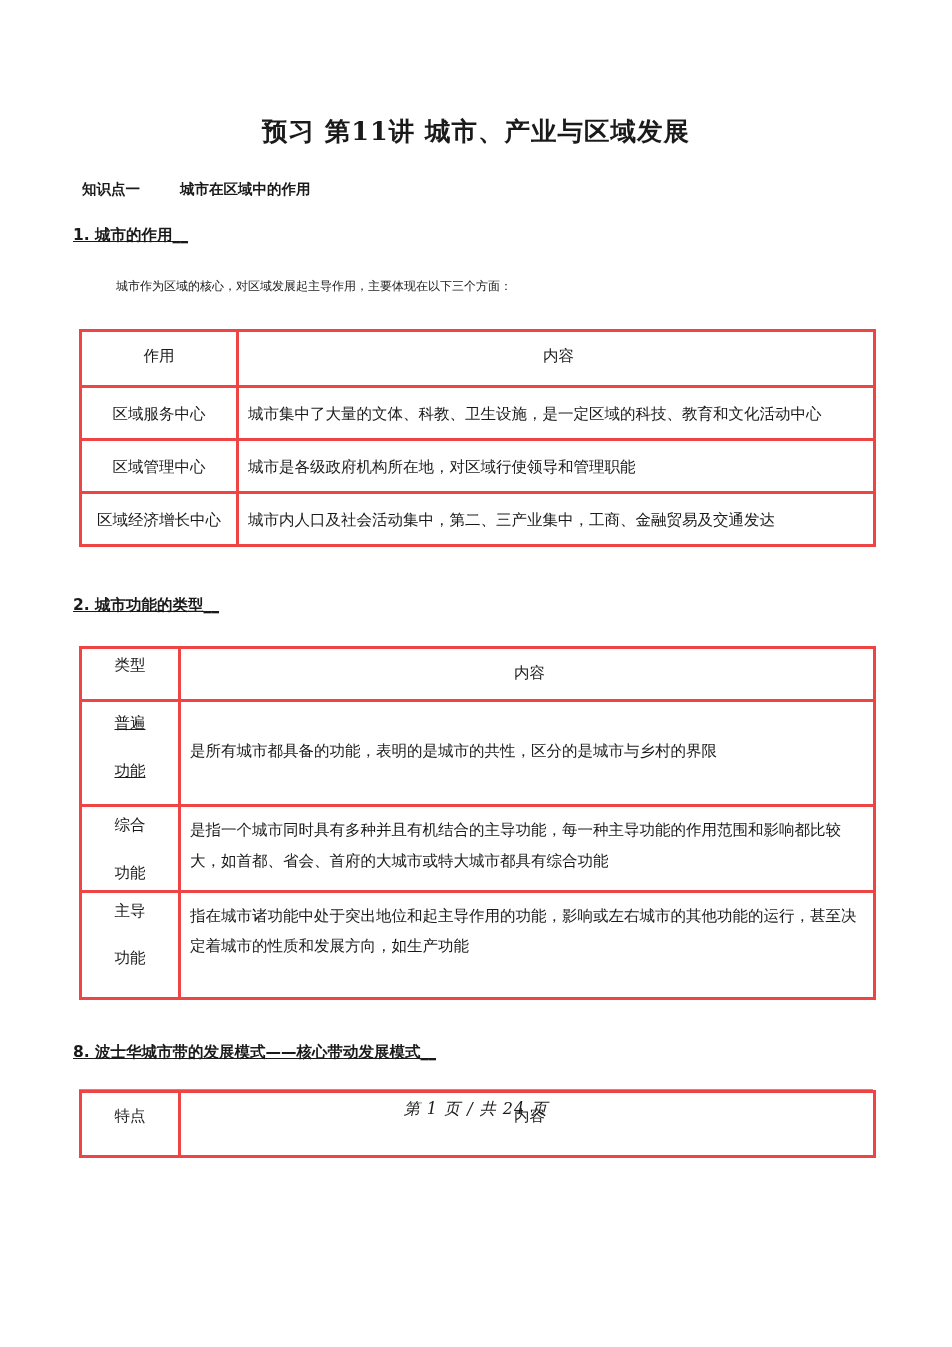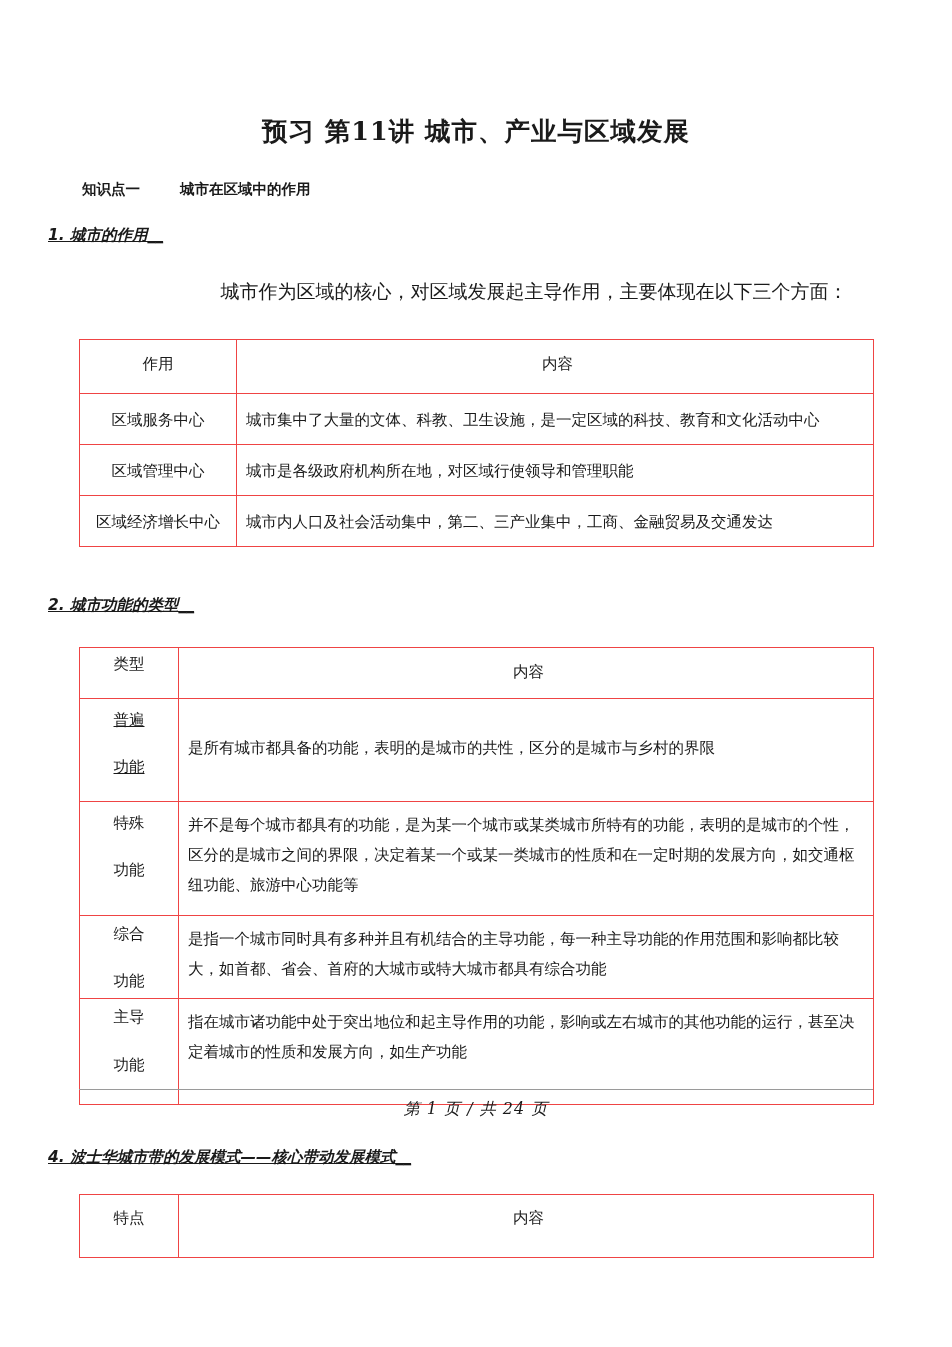--- a/index.html
+++ b/index.html
@@ -46,52 +46,50 @@
     font-weight: bold;
     line-height: 1.4;
     font-family: "DejaVu Sans", "Liberation Sans", sans-serif;
   }
   .kp-header .kp-label { white-space: pre; margin-top: 28px; }
   .kp-header .kp-gap { display: inline-block; width: 40px; }
 
   
   .sub-heading {
     margin: 0;
-    padding-left: 48px;
+    padding-left: 73px;
     font-size: 15.5px;
     font-weight: bold;
     line-height: 1.4;
     font-family: "DejaVu Sans", "Liberation Sans", sans-serif;
-    font-style: italic;
   }
   .sub-heading .uline {
     text-decoration: underline;
     letter-spacing: 0;
   }
 
   
   .body-para {
     margin: 0;
     padding-left: 116px;
-    font-size: 19px;
+    font-size: 12px;
     line-height: 1.5;
-    text-align: center;
   }
 
   
   table.doc-table {
     border-collapse: collapse;
     table-layout: fixed;
     margin-left: 79px;
     width: 794px;
     font-size: 15.5px;
     line-height: 1.85;
   }
   table.doc-table td {
-    border: 1px solid #ef4444;
+    border: 3px solid #ef4444;
     vertical-align: top;
     padding: 0;
   }
   .cell-label {
     text-align: center;
     vertical-align: top;
   }
   .cell-label .lab-line {
     display: block;
   }
@@ -245,29 +243,20 @@
       <tr>
         <td class="cell-label" style="padding-top:14px;text-decoration:underline;">
           <span class="lab-line">普遍</span>
           <span class="lab-line" style="margin-top:32px;">功能</span>
         </td>
         <td class="cell-content" style="padding-top:34px;padding-bottom:38px;">
             <span class="ct">是所有城市都具备的功能，表明的是城市的共性，区分的是城市与乡村的界限</span>
           </td>
       </tr>
 
-      <tr>
-        <td class="cell-label" style="padding-top:14px;">
-          <span class="lab-line">特殊</span>
-          <span class="lab-line" style="margin-top:32px;">功能</span>
-        </td>
-        <td class="cell-content" style="padding-top:8px;padding-bottom:14px;">
-            <span class="ct">并不是每个城市都具有的功能，是为某一个城市或某类城市所特有的功能，表明的是城市的个性，区分的是城市之间的界限，决定着某一个或某一类城市的性质和在一定时期的发展方向，如交通枢纽功能、旅游中心功能等</span>
-          </td>
-      </tr>
 
       <tr>
         <td class="cell-label" style="padding-top:11px;">
           <span class="lab-line">综合</span>
           <span class="lab-line" style="margin-top:32px;">功能</span>
         </td>
         <td class="cell-content" style="padding-top:8px;padding-bottom:14px;">
             <span class="ct">是指一个城市同时具有多种并且有机结合的主导功能，每一种主导功能的作用范围和影响都比较大，如首都、省会、首府的大城市或特大城市都具有综合功能</span>
           </td>
       </tr>
@@ -280,21 +269,21 @@
         <td class="cell-content" style="padding-top:8px;padding-bottom:36px;">
             <span class="ct">指在城市诸功能中处于突出地位和起主导作用的功能，影响或左右城市的其他功能的运行，甚至决定着城市的性质和发展方向，如生产功能</span>
           </td>
       </tr>
     </tbody>
   </table>
 
   <div class="sp-h42"></div>
 
   <div class="sub-heading">
-    <span class="uline">4. 波士华城市带的发展模式——核心带动发展模式__</span>
+    <span class="uline">8. 波士华城市带的发展模式——核心带动发展模式__</span>
   </div>
 
   <div class="sp-h26"></div>
 
   <table class="doc-table t3">
     <colgroup>
         <col class="c1">
         <col class="c2">
       </colgroup>
     <tbody>

